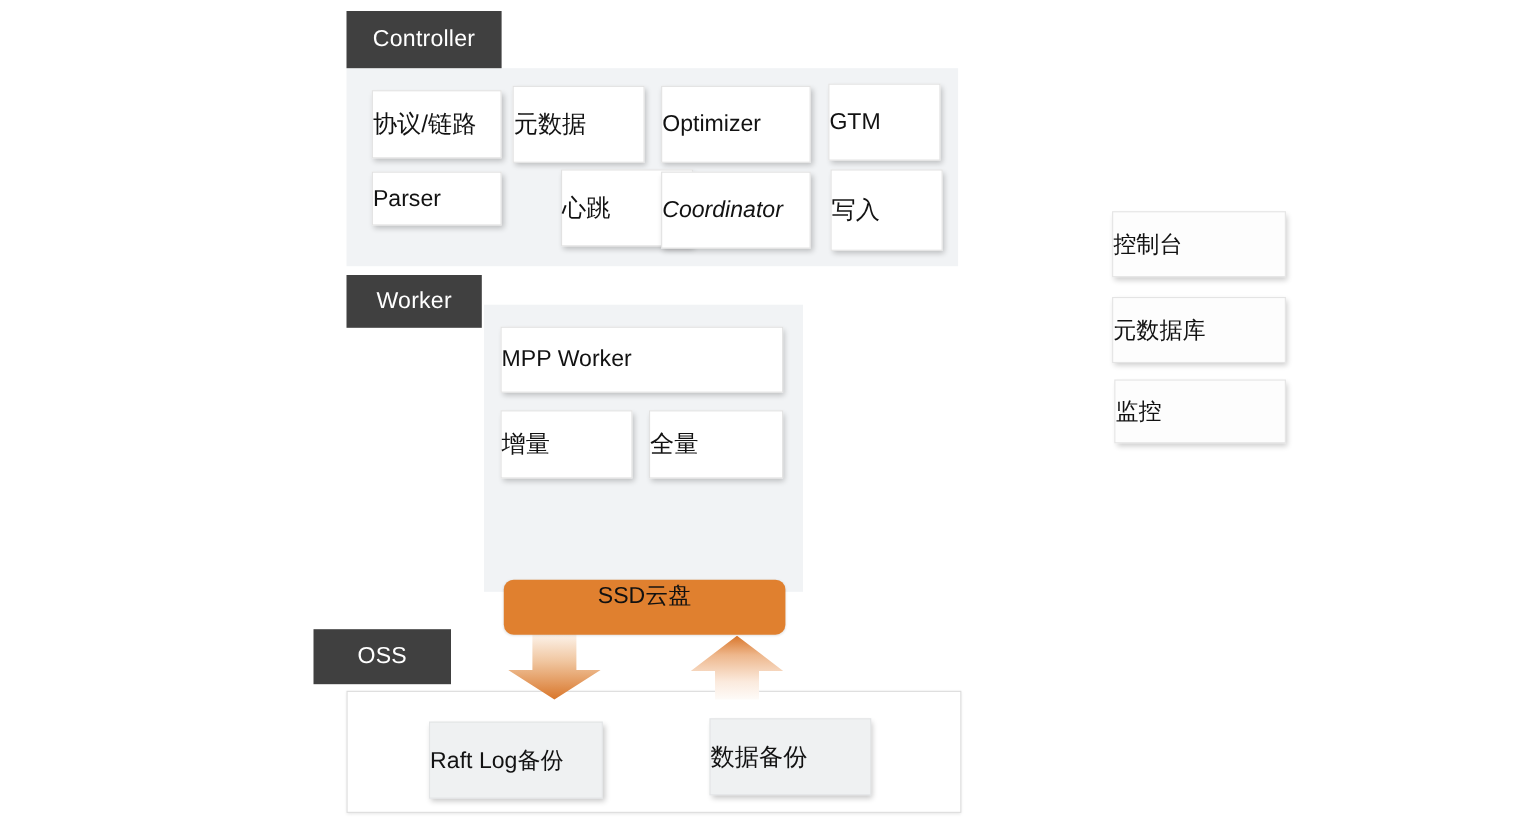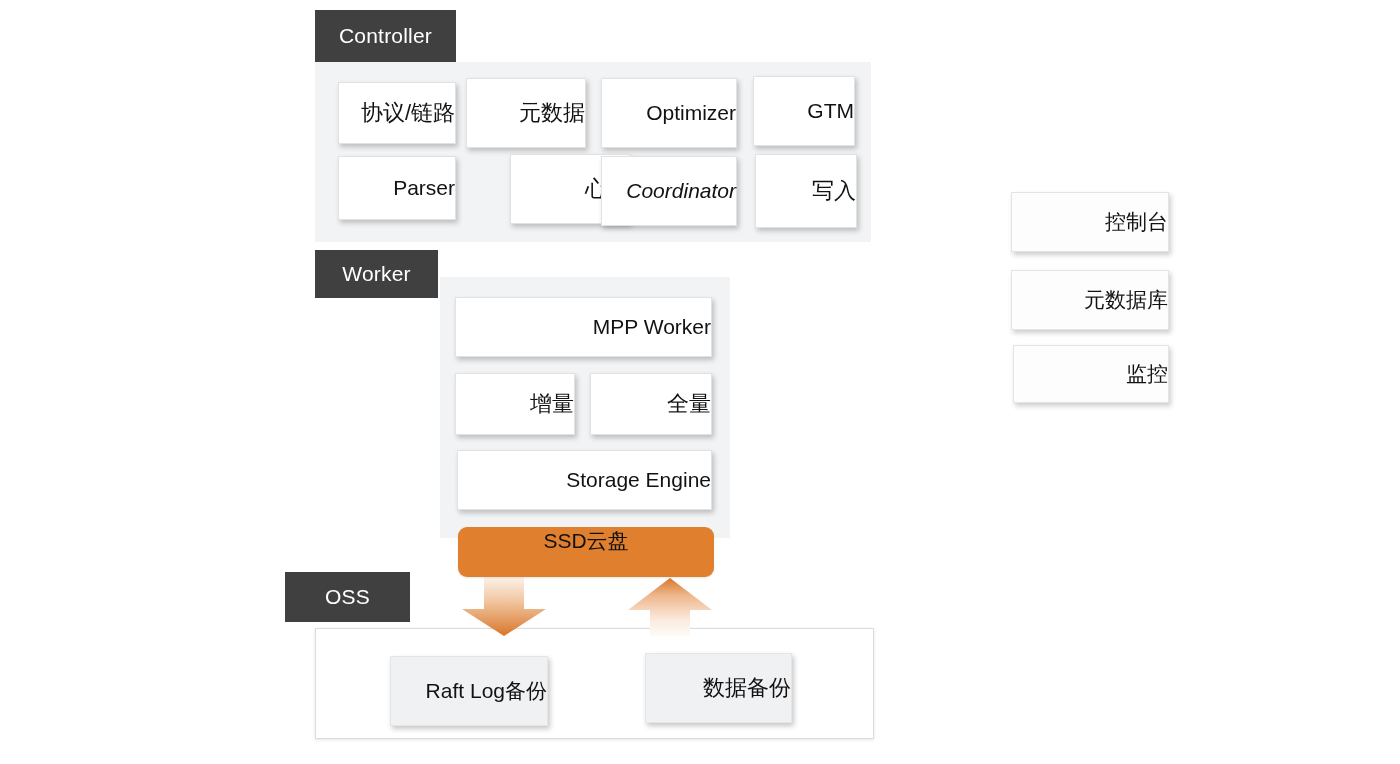--- a/index.html
+++ b/index.html
@@ -48,21 +48,21 @@
   }
 
   
   .node {
     position: absolute;
     background: #ffffff;
     border: 1px solid #e2e2e2;
     box-shadow: 2px 3px 5px rgba(0,0,0,0.22);
     display: flex;
     align-items: center;
-    justify-content: flex-end;
+    justify-content: flex-start;
     text-align: center;
     font-size: 21px;
     color: #121212;
     box-sizing: border-box;
     z-index: 3;
   }
   .node.cjk { font-size: 22px; }
 
   .node.soft {
     background: #eff1f2;
@@ -114,21 +114,21 @@
   <div class="node cjk" style="left:466px; top:78px; width:120px; height:70px;">
     <span>元数据</span>
   </div>
   <div class="node" style="left:601px; top:78px; width:136px; height:70px;">
     <span>Optimizer</span>
   </div>
   <div class="node" style="left:753px; top:76px; width:102px; height:70px;">
     <span>GTM</span>
   </div>
 
-  <div class="node" style="left:338px; top:156px; width:118px; height:64px;">
+  <div class="node" style="left:338px; top:156px; width:118px; height:49px;">
     <span>Parser</span>
   </div>
   <div class="node cjk" style="left:466px; top:154px; width:120px; height:70px;margin-left:44px;">
     <span>心跳</span>
   </div>
   <div class="node" style="left:601px; top:156px; width:136px; height:70px;font-style:italic;">
     <span>Coordinator</span>
   </div>
   <div class="node cjk" style="left:755px; top:154px; width:102px; height:74px;">
     <span>写入</span>
@@ -141,23 +141,20 @@
   </div>
 
   <div class="node" style="left:455px; top:297px; width:257px; height:60px;">
     <span>MPP Worker</span>
   </div>
   <div class="node cjk" style="left:455px; top:373px; width:120px; height:62px;">
     <span>增量</span>
   </div>
   <div class="node cjk" style="left:590px; top:373px; width:122px; height:62px;">
     <span>全量</span>
-  </div>
-  <div class="node" style="left:457px; top:450px; width:255px; height:60px;">
-    <span>Storage Engine</span>
   </div>
 
   <div class="ssd-bar" style="left:458px; top:527px; width:256px; height:50px;">
     <span>SSD云盘</span>
   </div>
 
   <div class="arrow" style="left:460px; top:576px; width:88px; height:62px;">
     <svg width="88" height="62" viewBox="0 0 88 62" xmlns="http://www.w3.org/2000/svg">
       <defs>
         <linearGradient id="downGrad" x1="0" y1="0" x2="0" y2="1">

